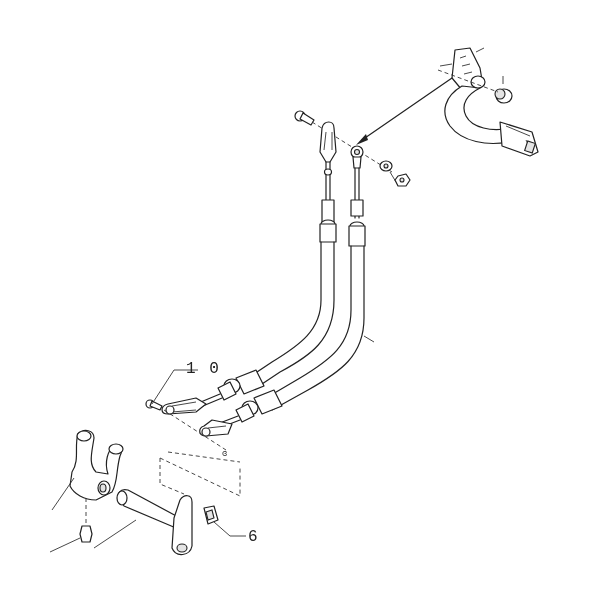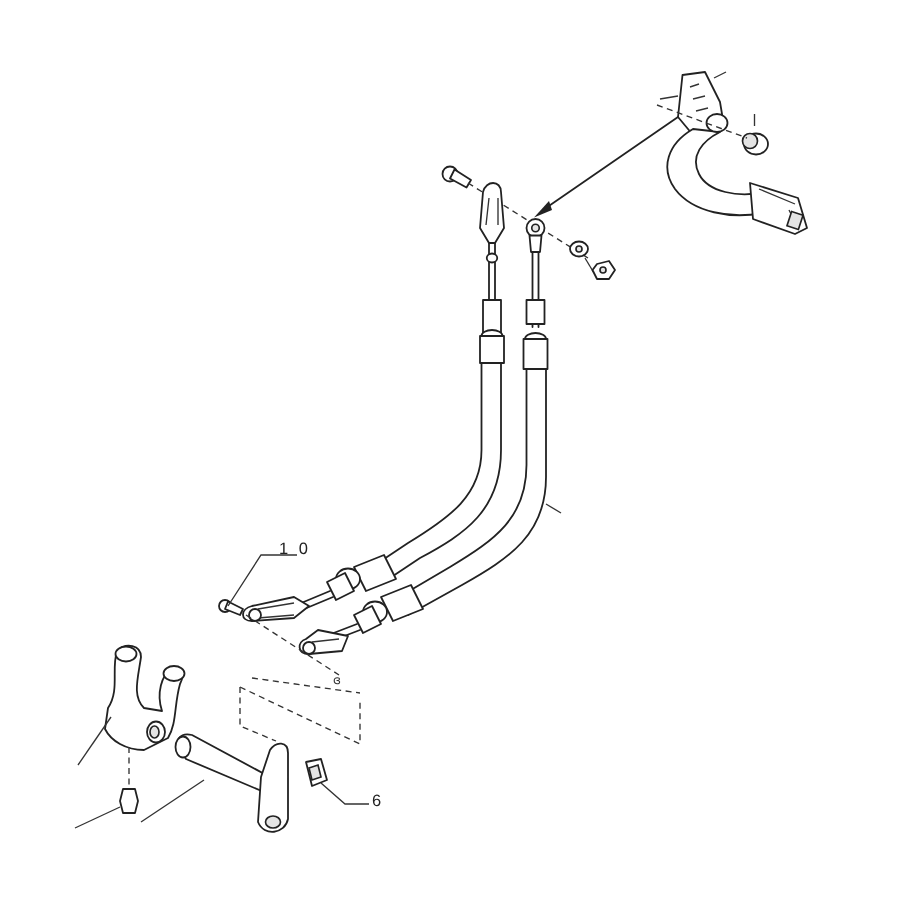--- a/index.html
+++ b/index.html
@@ -4,21 +4,21 @@
 <style>
   html, body { margin: 0; padding: 0; background: #ffffff; }
   body { width: 600px; height: 600px; overflow: hidden; font-family: "DejaVu Sans", sans-serif; }
   #canvas { position: relative; width: 600px; height: 600px; }
   svg { position: absolute; left: 0; top: 0; }
   .ln { fill: none; stroke: #222; stroke-width: 1.2; stroke-linecap: round; stroke-linejoin: round; }
   .thin { fill: none; stroke: #333; stroke-width: 0.9; }
   .dash { fill: none; stroke: #333; stroke-width: 0.9; stroke-dasharray: 4 3; }
   .part { fill: #ffffff; stroke: #222; stroke-width: 1.2; stroke-linejoin: round; }
   .shade { fill: #e4e4e4; stroke: #222; stroke-width: 1.1; }
-  .callout { position: absolute; font-family: Liberation Sans, sans-serif; font-size: 11px; color: #222; letter-spacing: 2px; }
+  .callout { position: absolute; font-family: Liberation Mono, monospace; font-size: 16px; color: #222; letter-spacing: 2px; }
 </style>
 </head>
 <body>
 
 <div id="canvas">
 <svg width="600" height="600" viewBox="0 0 600 600">
 
   <g>
 
     <path class="part" d="M455,50 L470,48 L480,68 L482,80 L476,88 L462,90 L452,78 Z"></path>

